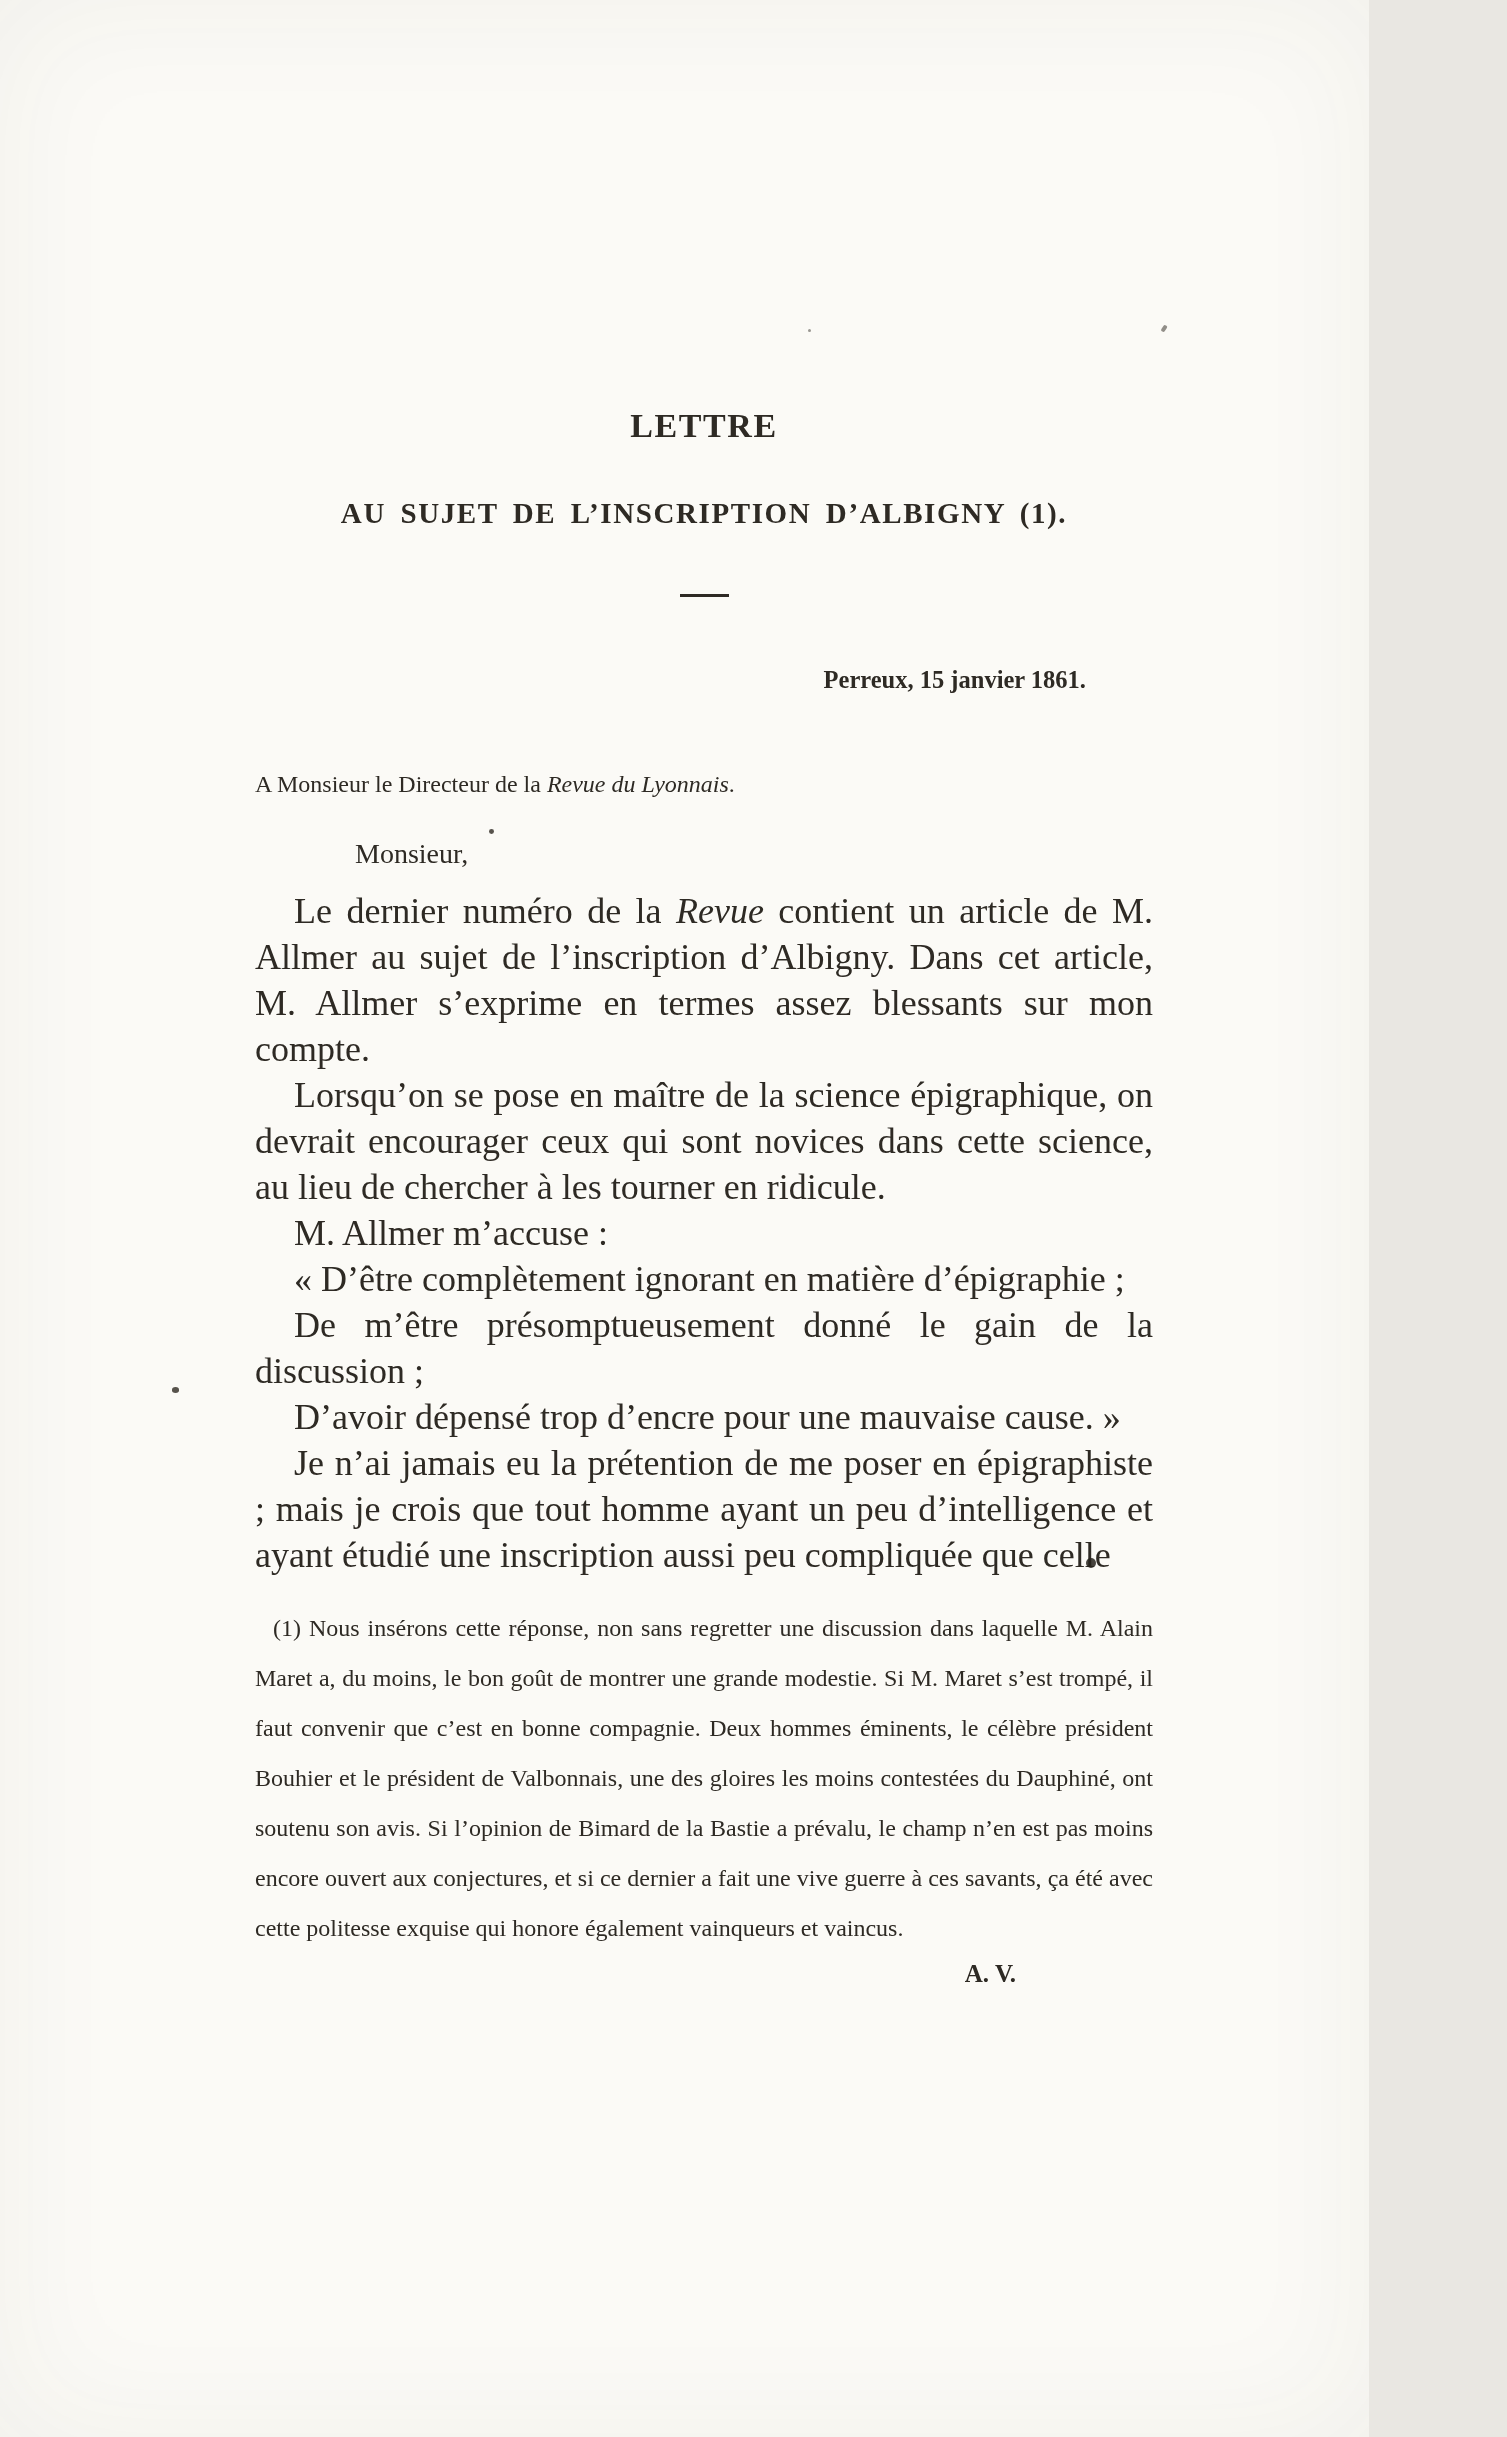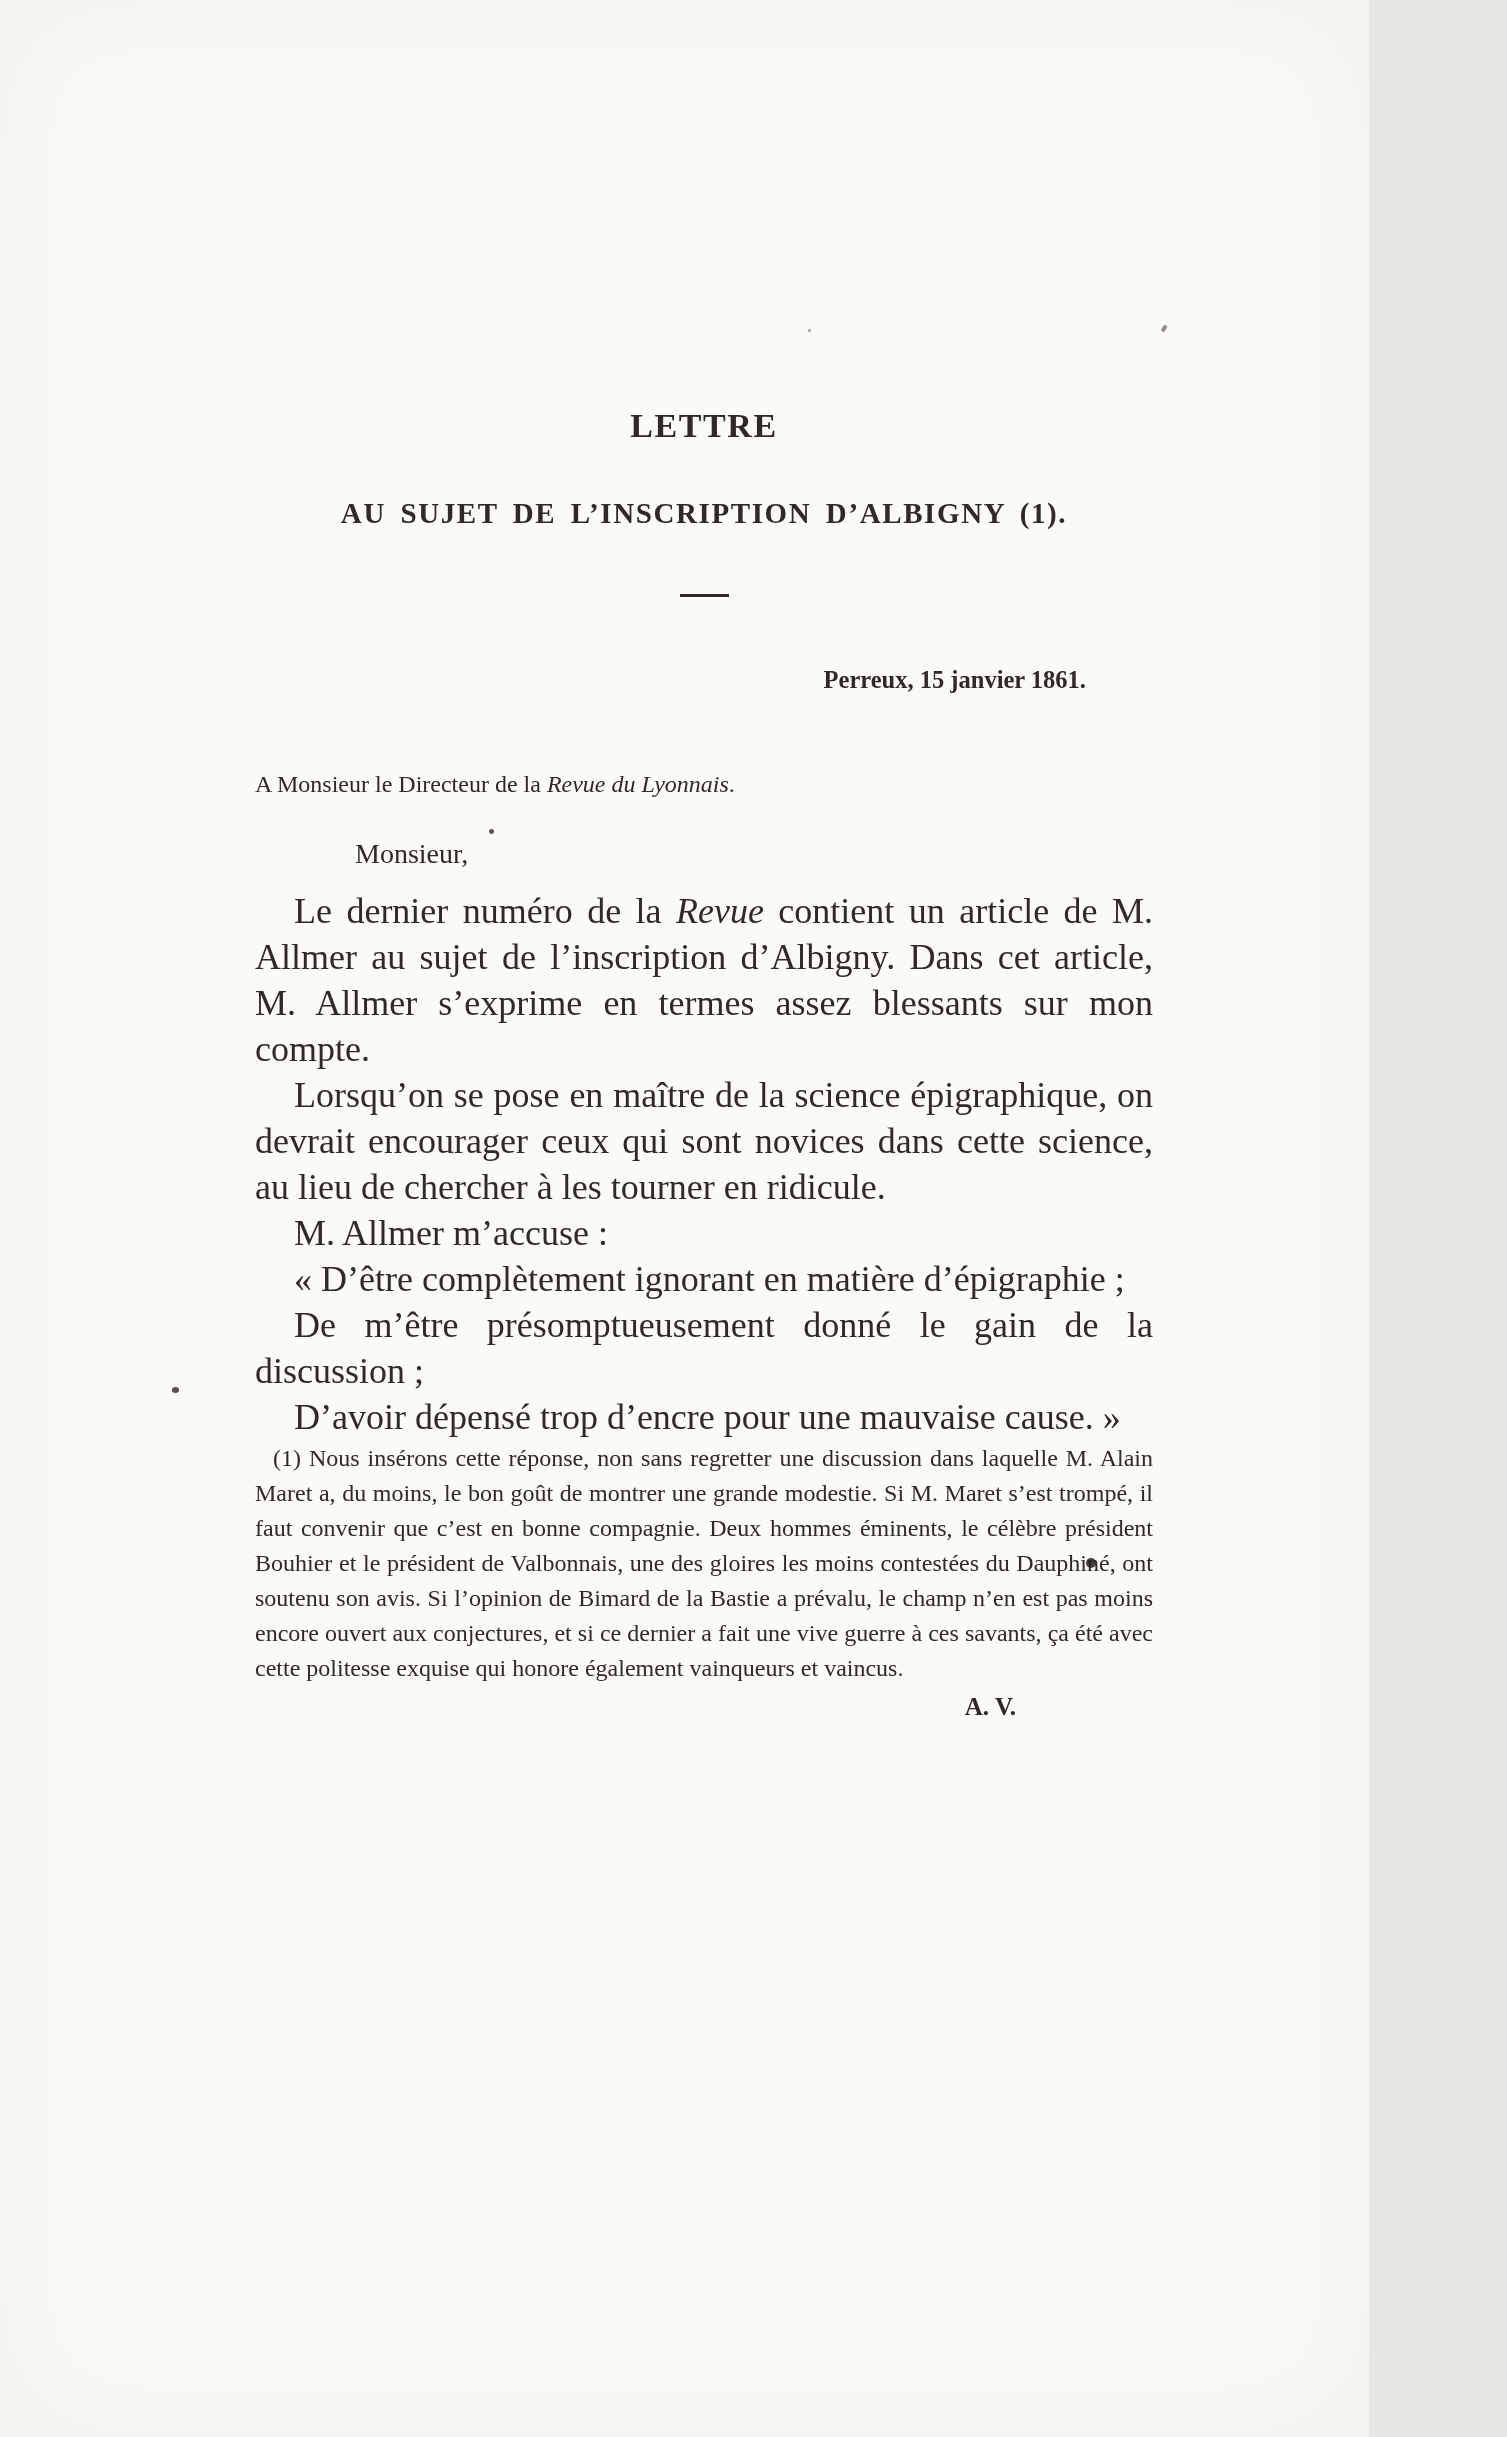--- a/index.html
+++ b/index.html
@@ -65,23 +65,23 @@
     margin-top: 18px;
     font-size: 36px;
     line-height: 46px;
     text-align: justify;
   }
   .body p {
     text-indent: 39px;
     margin: 0;
   }
   .footnote {
-    margin-top: 1px;
+    margin-top: 25px;
     font-size: 24px;
-    line-height: 35px;
+    line-height: 50px;
     text-align: justify;
     text-indent: 18px;
   }
   .signature {
     margin-top: 6.5px;
     text-align: right;
     padding-right: 137px;
     font-size: 25px;
     font-weight: bold;
   }
@@ -110,20 +110,21 @@
     <div class="dateline">Perreux, 15 janvier 1861.</div>
     <div class="address"><span>A Monsieur le Directeur de la </span><span style="font-style: italic;">Revue du Lyonnais</span><span>.</span></div>
     <div class="salutation">Monsieur,</div>
     <div class="body">
         <p><span>Le dernier numéro de la </span><span style="font-style: italic;">Revue</span><span> contient un article de M. Allmer au sujet de l’inscription d’Albigny. Dans cet article, M. Allmer s’exprime en termes assez blessants sur mon compte.</span></p>
         <p><span>Lorsqu’on se pose en maître de la science épigraphique, on devrait encourager ceux qui sont novices dans cette science, au lieu de chercher à les tourner en ridicule.</span></p>
         <p><span>M. Allmer m’accuse :</span></p>
         <p><span>« D’être complètement ignorant en matière d’épigraphie ;</span></p>
         <p><span>De m’être présomptueusement donné le gain de la discussion ;</span></p>
         <p><span>D’avoir dépensé trop d’encre pour une mauvaise cause. »</span></p>
+        <p><span>Je n’ai jamais eu la prétention de me poser en épigraphiste ; mais je crois que tout homme ayant un peu d’intelligence et ayant étudié une inscription aussi peu compliquée que celle</span></p>
       </div>
     <div class="footnote">(1) Nous insérons cette réponse, non sans regretter une discussion dans laquelle M. Alain Maret a, du moins, le bon goût de montrer une grande modestie. Si M. Maret s’est trompé, il faut convenir que c’est en bonne compagnie. Deux hommes éminents, le célèbre président Bouhier et le président de Valbonnais, une des gloires les moins contestées du Dauphiné, ont soutenu son avis. Si l’opinion de Bimard de la Bastie a prévalu, le champ n’en est pas moins encore ouvert aux conjectures, et si ce dernier a fait une vive guerre à ces savants, ça été avec cette politesse exquise qui honore également vainqueurs et vaincus.</div>
     <div class="signature">A. V.</div>
   </div>
 
   <div>
     <span class="speck s1"></span>
     <span class="speck s2"></span>
     <span class="speck s3"></span>
     <span class="speck s4"></span>

